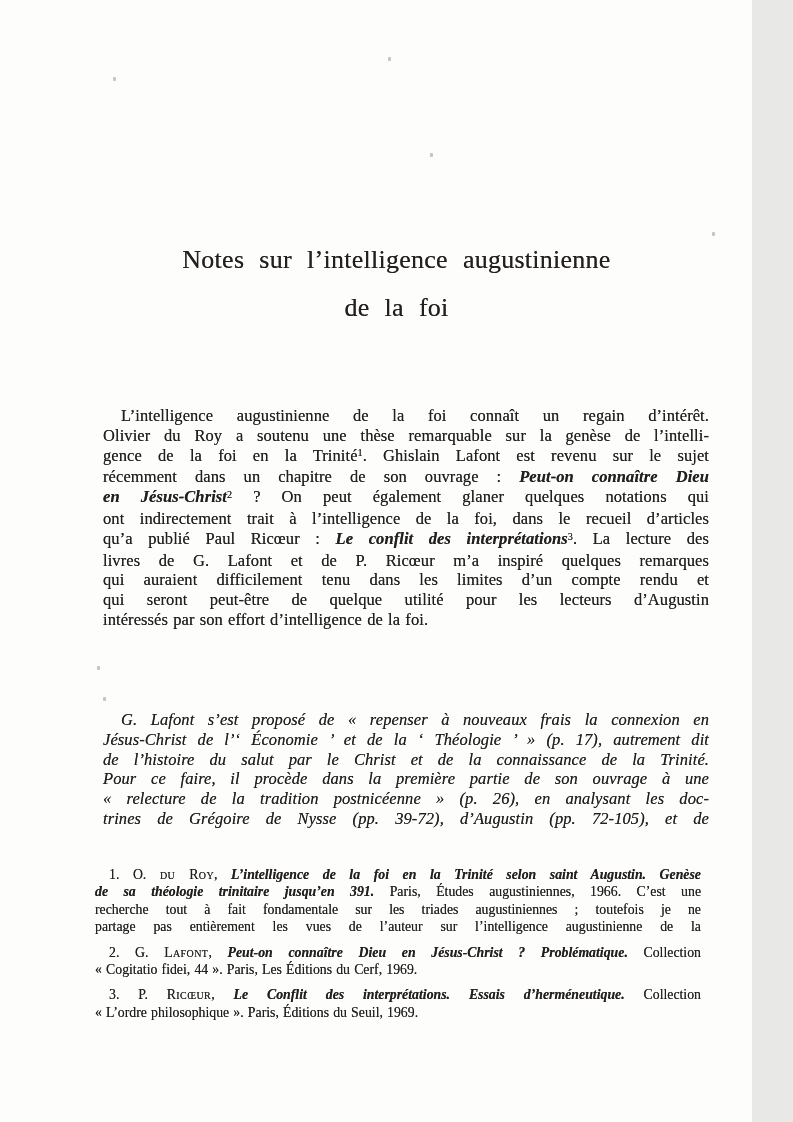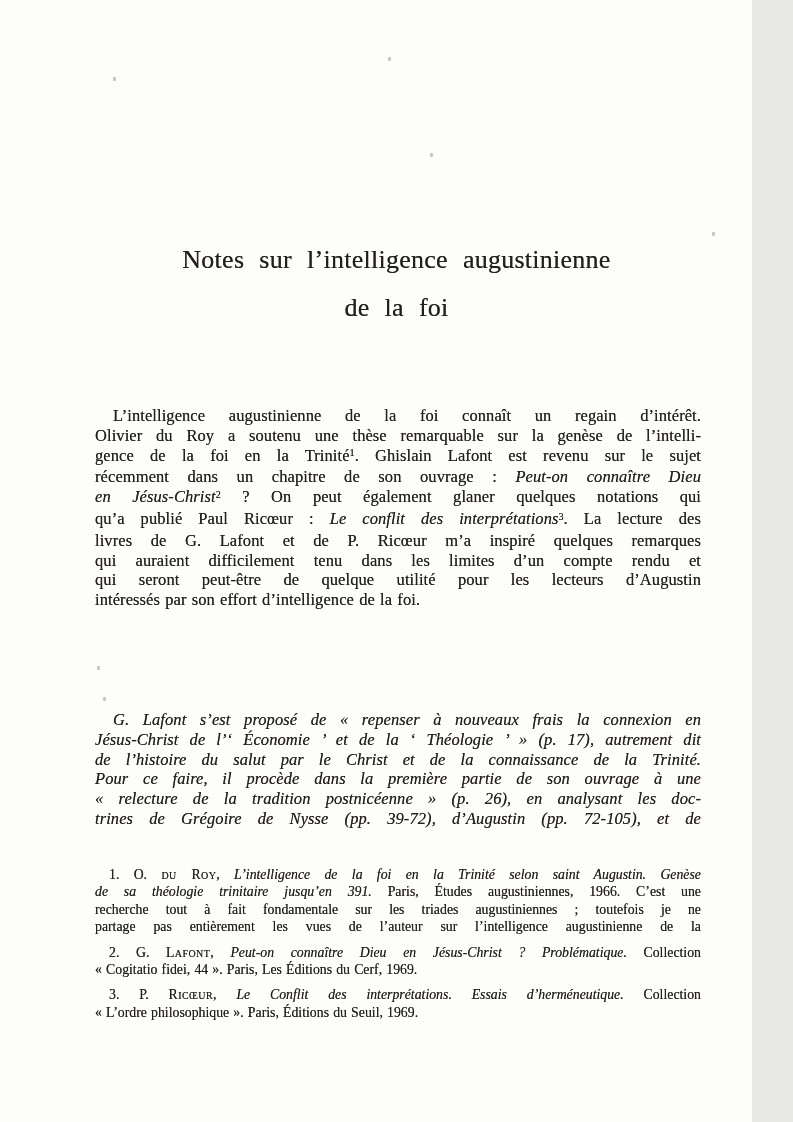--- a/index.html
+++ b/index.html
@@ -10,55 +10,56 @@
     font-family:"Liberation Serif","DejaVu Serif",serif;
     color:#221f1c;
     overflow:hidden;
     text-shadow:0 0 0.3px rgba(34,31,28,0.75);
   }
   .doc-title{
     position:absolute;top:236px;left:0;width:793px;
     text-align:center;font-size:26px;line-height:48px;
     word-spacing:0.32em;letter-spacing:0.01em;
   }
-  .para{font-size:16.5px;line-height:19.8px;letter-spacing:0.005em;word-spacing:0.06em;}
+  .para{font-size:16.5px;line-height:19.8px;letter-spacing:0.005em;word-spacing:0.06em;margin-left:8px;}
   #p1{position:absolute;top:406px;left:95px;width:606px;}
   #p2{position:absolute;top:710px;left:95px;width:606px;font-style:italic;}
   #heading{
     position:absolute;top:669px;left:95px;width:606px;
     text-align:center;font-variant:small-caps;
     font-size:16.5px;letter-spacing:0.05em;word-spacing:0.2em;
   }
   #footnotes{position:absolute;top:858px;left:95px;width:606px;font-size:13.8px;line-height:17.4px;word-spacing:0.05em;}
   .footnote{margin-top:8px;}
   .tline{text-align:justify;text-align-last:justify;}
   .tline.end{text-align-last:left;}
   .tline.ind{text-indent:18px;}
   #footnotes .tline.ind{text-indent:14px;}
-  .i{font-style:italic;}
+  .i{font-style:italic;font-weight:bold;}
   .sc{font-variant:small-caps;letter-spacing:0.03em;}
   .sup{font-size:0.62em;position:relative;top:-0.42em;letter-spacing:0;}
   .speck{position:absolute;width:3px;height:4px;background:#5a5550;opacity:0.33;border-radius:1px;}
 </style>
 </head>
 <body>
 
 <div class="page" style="background: rgb(253, 253, 251); color: rgb(34, 31, 28);">
 
   <div class="doc-title">
     <div>Notes sur l’intelligence augustinienne</div>
     <div>de la foi</div>
   </div>
 
   <div class="para" id="p1">
       <div class="tline ind"><span>L’intelligence augustinienne de la foi connaît un regain d’intérêt.</span></div>
       <div class="tline"><span>Olivier du Roy a soutenu une thèse remarquable sur la genèse de l’intelli-</span></div>
       <div class="tline"><span>gence de la foi en la Trinité</span><span class="sup">1</span><span>. Ghislain Lafont est revenu sur le sujet</span></div>
       <div class="tline"><span>récemment dans un chapitre de son ouvrage : </span><span class="i">Peut-on connaître Dieu</span></div>
       <div class="tline"><span class="i">en Jésus-Christ</span><span class="sup">2</span><span> ? On peut également glaner quelques notations qui</span></div>
+      <div class="tline"><span>ont indirectement trait à l’intelligence de la foi, dans le recueil d’articles</span></div>
       <div class="tline"><span>qu’a publié Paul Ricœur : </span><span class="i">Le conflit des interprétations</span><span class="sup">3</span><span>. La lecture des</span></div>
       <div class="tline"><span>livres de G. Lafont et de P. Ricœur m’a inspiré quelques remarques</span></div>
       <div class="tline"><span>qui auraient difficilement tenu dans les limites d’un compte rendu et</span></div>
       <div class="tline"><span>qui seront peut-être de quelque utilité pour les lecteurs d’Augustin</span></div>
       <div class="tline end"><span>intéressés par son effort d’intelligence de la foi.</span></div>
     </div>
 
 
   <div class="para" id="p2">
       <div class="tline ind"><span>G. Lafont s’est proposé de « repenser à nouveaux frais la connexion en</span></div>

